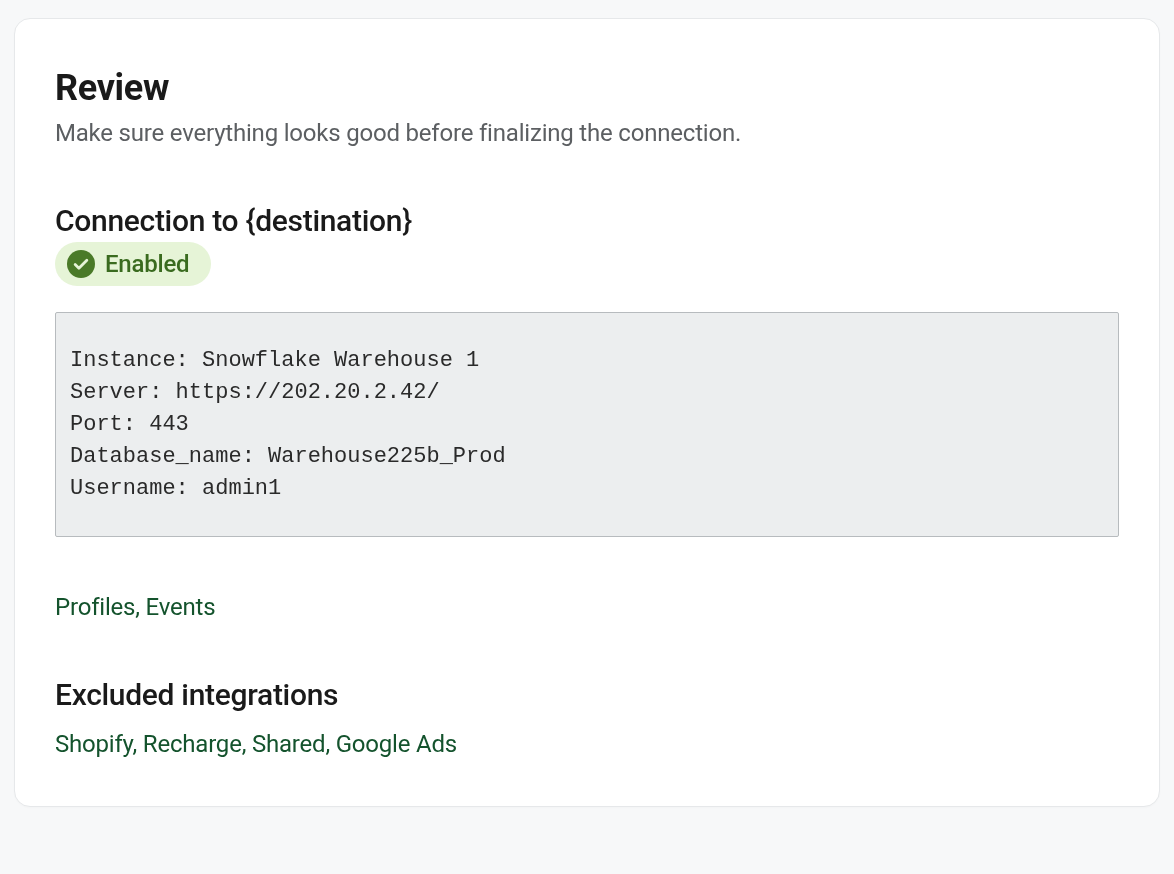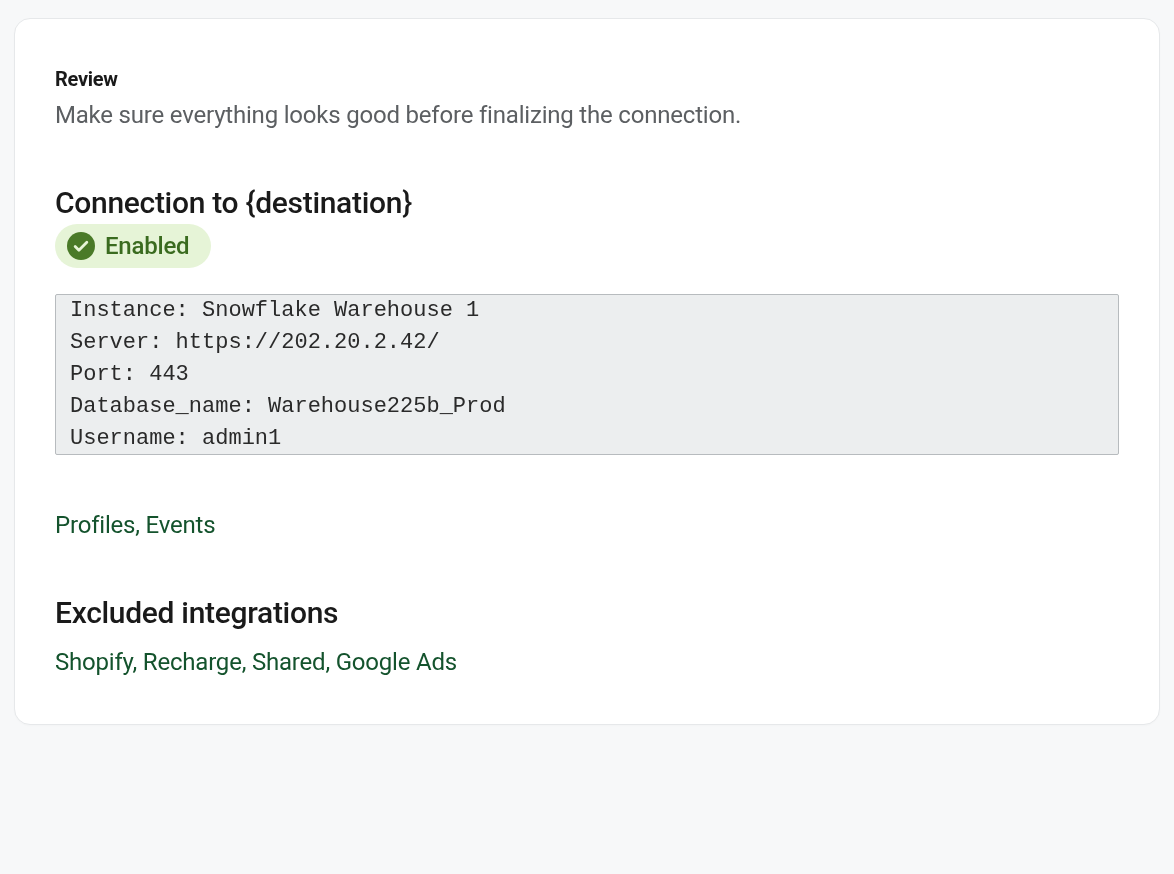--- a/index.html
+++ b/index.html
@@ -16,21 +16,21 @@
     }
     .card {
       background: #ffffff;
       border: 1px solid #e6e8ea;
       border-radius: 16px;
       padding: 48px 40px 48px 40px;
       width: 100%;
       box-shadow: 0 1px 2px rgba(0,0,0,0.02);
     }
     .page-title {
-      font-size: 20px;
+      font-size: 36px;
       font-weight: 700;
       color: #1a1a1a;
       letter-spacing: -0.3px;
       margin-bottom: 10px;
     }
     .page-subtitle {
       font-size: 24px;
       color: #5c5f62;
       font-weight: 400;
       margin-bottom: 56px;
@@ -64,21 +64,21 @@
       font-size: 24px;
       font-weight: 500;
       color: #3a6b1f;
       letter-spacing: -0.2px;
       text-align: right;
     }
     .code-block {
       background: #eceeef;
       border: 1px solid #b7bbbe;
       border-radius: 2px;
-      padding: 0 14px;
+      padding: 32px 14px;
       font-family: "SFMono-Regular", Consolas, "Liberation Mono", Menlo, monospace;
       font-size: 22px;
       line-height: 1.45;
       color: #2a2a2a;
       margin-bottom: 56px;
       white-space: pre;
     }
     .body-text {
       font-size: 24px;
       color: #14532d;

